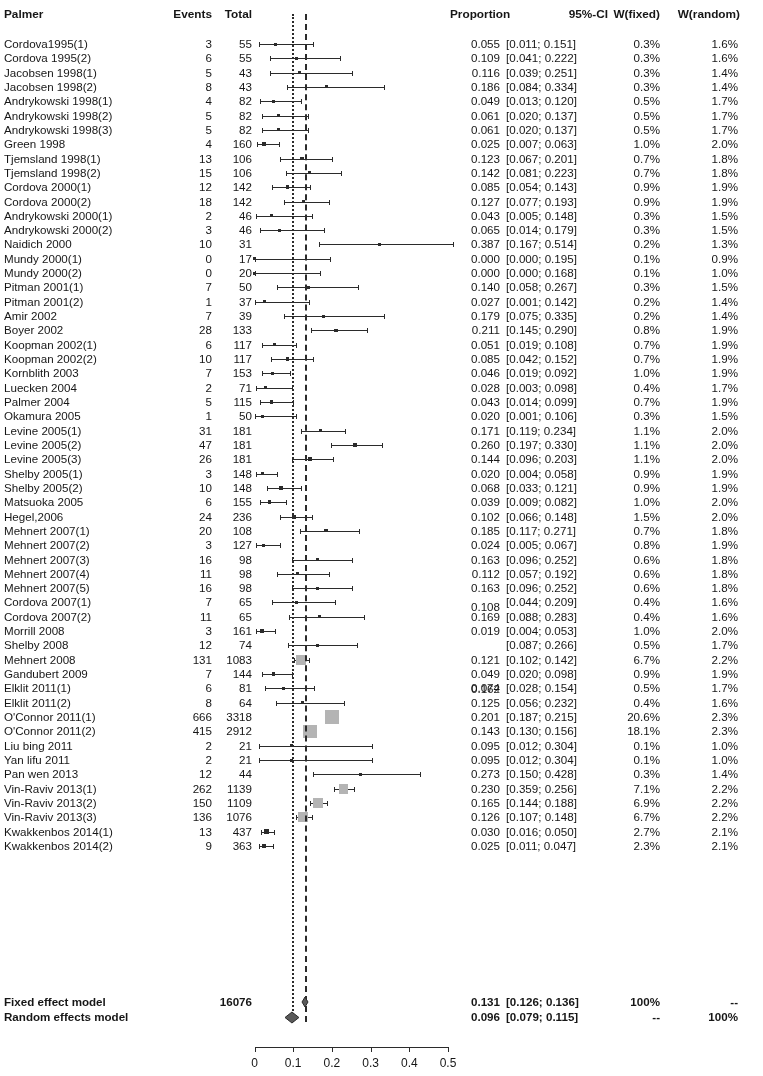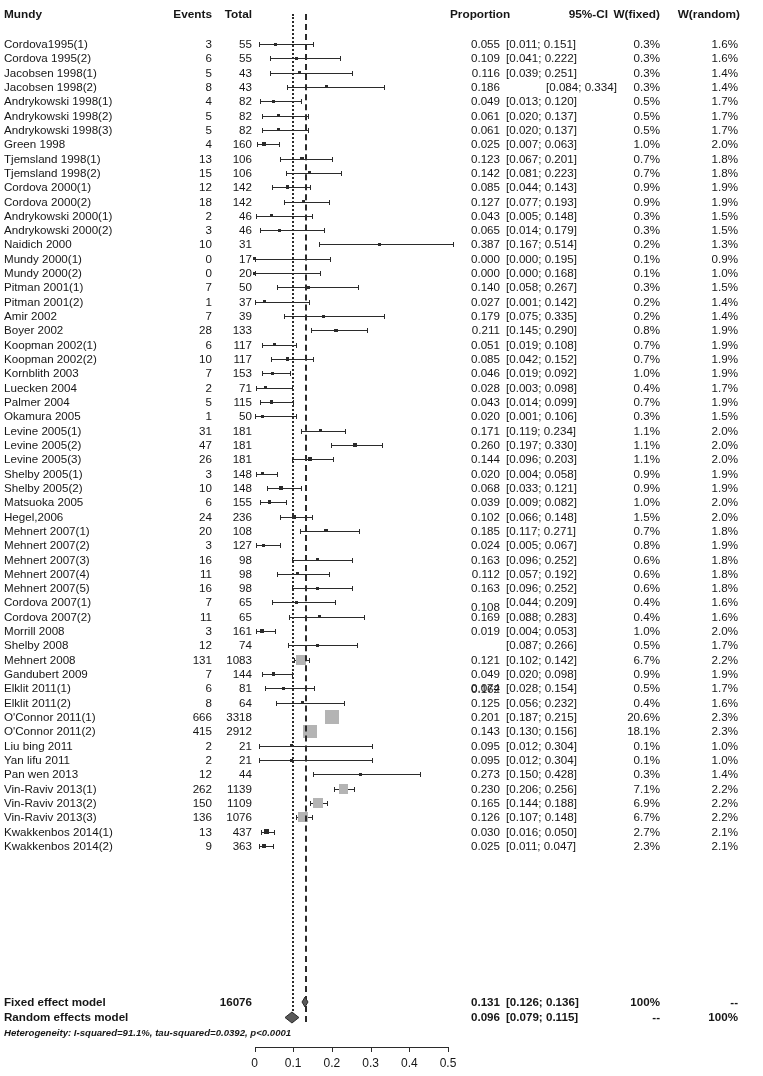--- a/index.html
+++ b/index.html
@@ -103,21 +103,21 @@
   }
   .diamond {
     position: absolute;
   }
 </style>
 </head>
 <body>
 
 <div id="plot">
 
-  <div class="cell hdr col-study" style="top:8px;">Mundy</div>
+  <div class="cell hdr col-study" style="top:8px;">Palmer</div>
   <div class="cell hdr col-events" style="top:8px;">Events</div>
   <div class="cell hdr col-total" style="top:8px;">Total</div>
   <div class="cell hdr" style="top:8px; left:450px; width:90px; text-align:left;">Proportion</div>
   <div class="cell hdr" style="top:8px; left:524px; width:84px; text-align:right;">95%-CI</div>
   <div class="cell hdr" style="top:8px; left:606px; width:54px; text-align:right;">W(fixed)</div>
   <div class="cell hdr" style="top:8px; left:664px; width:76px; text-align:right;">W(random)</div>
 
   <div id="rows">
       <div class="cell col-study" style="top:38px;">Cordova1995(1)</div>
       <div class="cell col-events" style="top:38px;">3</div>
@@ -137,21 +137,21 @@
       <div class="cell col-events" style="top:66.64px;">5</div>
       <div class="cell col-total" style="top:66.64px;">43</div>
       <div class="cell col-prop" style="top:66.64px;">0.116</div>
       <div class="cell col-ci" style="top:66.64px;">[0.039; 0.251]</div>
       <div class="cell col-wf" style="top:66.64px;">0.3%</div>
       <div class="cell col-wr" style="top:66.64px;">1.4%</div>
       <div class="cell col-study" style="top:80.96000000000001px;">Jacobsen 1998(2)</div>
       <div class="cell col-events" style="top:80.96000000000001px;">8</div>
       <div class="cell col-total" style="top:80.96000000000001px;">43</div>
       <div class="cell col-prop" style="top:80.96000000000001px;">0.186</div>
-      <div class="cell col-ci" style="top:80.96000000000001px;margin-left:40px;">[0.084; 0.334]</div>
+      <div class="cell col-ci" style="top:80.96000000000001px;">[0.084; 0.334]</div>
       <div class="cell col-wf" style="top:80.96000000000001px;">0.3%</div>
       <div class="cell col-wr" style="top:80.96000000000001px;">1.4%</div>
       <div class="cell col-study" style="top:95.28px;">Andrykowski 1998(1)</div>
       <div class="cell col-events" style="top:95.28px;">4</div>
       <div class="cell col-total" style="top:95.28px;">82</div>
       <div class="cell col-prop" style="top:95.28px;">0.049</div>
       <div class="cell col-ci" style="top:95.28px;">[0.013; 0.120]</div>
       <div class="cell col-wf" style="top:95.28px;">0.5%</div>
       <div class="cell col-wr" style="top:95.28px;">1.7%</div>
       <div class="cell col-study" style="top:109.6px;">Andrykowski 1998(2)</div>
@@ -186,21 +186,21 @@
       <div class="cell col-events" style="top:166.88px;">15</div>
       <div class="cell col-total" style="top:166.88px;">106</div>
       <div class="cell col-prop" style="top:166.88px;">0.142</div>
       <div class="cell col-ci" style="top:166.88px;">[0.081; 0.223]</div>
       <div class="cell col-wf" style="top:166.88px;">0.7%</div>
       <div class="cell col-wr" style="top:166.88px;">1.8%</div>
       <div class="cell col-study" style="top:181.2px;">Cordova 2000(1)</div>
       <div class="cell col-events" style="top:181.2px;">12</div>
       <div class="cell col-total" style="top:181.2px;">142</div>
       <div class="cell col-prop" style="top:181.2px;">0.085</div>
-      <div class="cell col-ci" style="top:181.2px;">[0.044; 0.143]</div>
+      <div class="cell col-ci" style="top:181.2px;">[0.054; 0.143]</div>
       <div class="cell col-wf" style="top:181.2px;">0.9%</div>
       <div class="cell col-wr" style="top:181.2px;">1.9%</div>
       <div class="cell col-study" style="top:195.52px;">Cordova 2000(2)</div>
       <div class="cell col-events" style="top:195.52px;">18</div>
       <div class="cell col-total" style="top:195.52px;">142</div>
       <div class="cell col-prop" style="top:195.52px;">0.127</div>
       <div class="cell col-ci" style="top:195.52px;">[0.077; 0.193]</div>
       <div class="cell col-wf" style="top:195.52px;">0.9%</div>
       <div class="cell col-wr" style="top:195.52px;">1.9%</div>
       <div class="cell col-study" style="top:209.84px;">Andrykowski 2000(1)</div>
@@ -480,21 +480,21 @@
       <div class="cell col-events" style="top:768.32px;">12</div>
       <div class="cell col-total" style="top:768.32px;">44</div>
       <div class="cell col-prop" style="top:768.32px;">0.273</div>
       <div class="cell col-ci" style="top:768.32px;">[0.150; 0.428]</div>
       <div class="cell col-wf" style="top:768.32px;">0.3%</div>
       <div class="cell col-wr" style="top:768.32px;">1.4%</div>
       <div class="cell col-study" style="top:782.64px;">Vin-Raviv 2013(1)</div>
       <div class="cell col-events" style="top:782.64px;">262</div>
       <div class="cell col-total" style="top:782.64px;">1139</div>
       <div class="cell col-prop" style="top:782.64px;">0.230</div>
-      <div class="cell col-ci" style="top:782.64px;">[0.206; 0.256]</div>
+      <div class="cell col-ci" style="top:782.64px;">[0.359; 0.256]</div>
       <div class="cell col-wf" style="top:782.64px;">7.1%</div>
       <div class="cell col-wr" style="top:782.64px;">2.2%</div>
       <div class="cell col-study" style="top:796.96px;">Vin-Raviv 2013(2)</div>
       <div class="cell col-events" style="top:796.96px;">150</div>
       <div class="cell col-total" style="top:796.96px;">1109</div>
       <div class="cell col-prop" style="top:796.96px;">0.165</div>
       <div class="cell col-ci" style="top:796.96px;">[0.144; 0.188]</div>
       <div class="cell col-wf" style="top:796.96px;">6.9%</div>
       <div class="cell col-wr" style="top:796.96px;">2.2%</div>
       <div class="cell col-study" style="top:811.28px;">Vin-Raviv 2013(3)</div>
@@ -527,21 +527,20 @@
   <div class="cell bold col-wf" style="top:996px;">100%</div>
   <div class="cell bold col-wr" style="top:996px;">--</div>
 
   <div class="cell bold col-study" style="top:1011px;">Random effects model</div>
   <div class="cell bold col-total" style="top:1011px;"></div>
   <div class="cell bold col-prop" style="top:1011px;">0.096</div>
   <div class="cell bold col-ci" style="top:1011px;">[0.079; 0.115]</div>
   <div class="cell bold col-wf" style="top:1011px;">--</div>
   <div class="cell bold col-wr" style="top:1011px;">100%</div>
 
-  <div class="cell ital" style="top:1027px; left:4px; width:440px; text-align:left;">Heterogeneity: I-squared=91.1%, tau-squared=0.0392, p&lt;0.0001</div>
 
   <div id="graph">
       <div class="seg" style="left:258.757px; top:44px; width:54.18000000000001px;"></div>
       <div class="cap" style="left:258.757px; top:42px; height:5px;"></div>
       <div class="cap" style="left:312.937px; top:42px; height:5px;"></div>
       <div class="pt" style="left:274.285px; top:42.5px; width:3px; height:3px;"></div>
       <div class="seg" style="left:270.367px; top:58.32px; width:70.04699999999997px;"></div>
       <div class="cap" style="left:270.367px; top:56.32px; height:5px;"></div>
       <div class="cap" style="left:340.414px; top:56.32px; height:5px;"></div>
       <div class="pt" style="left:295.183px; top:56.82px; width:3px; height:3px;"></div>

